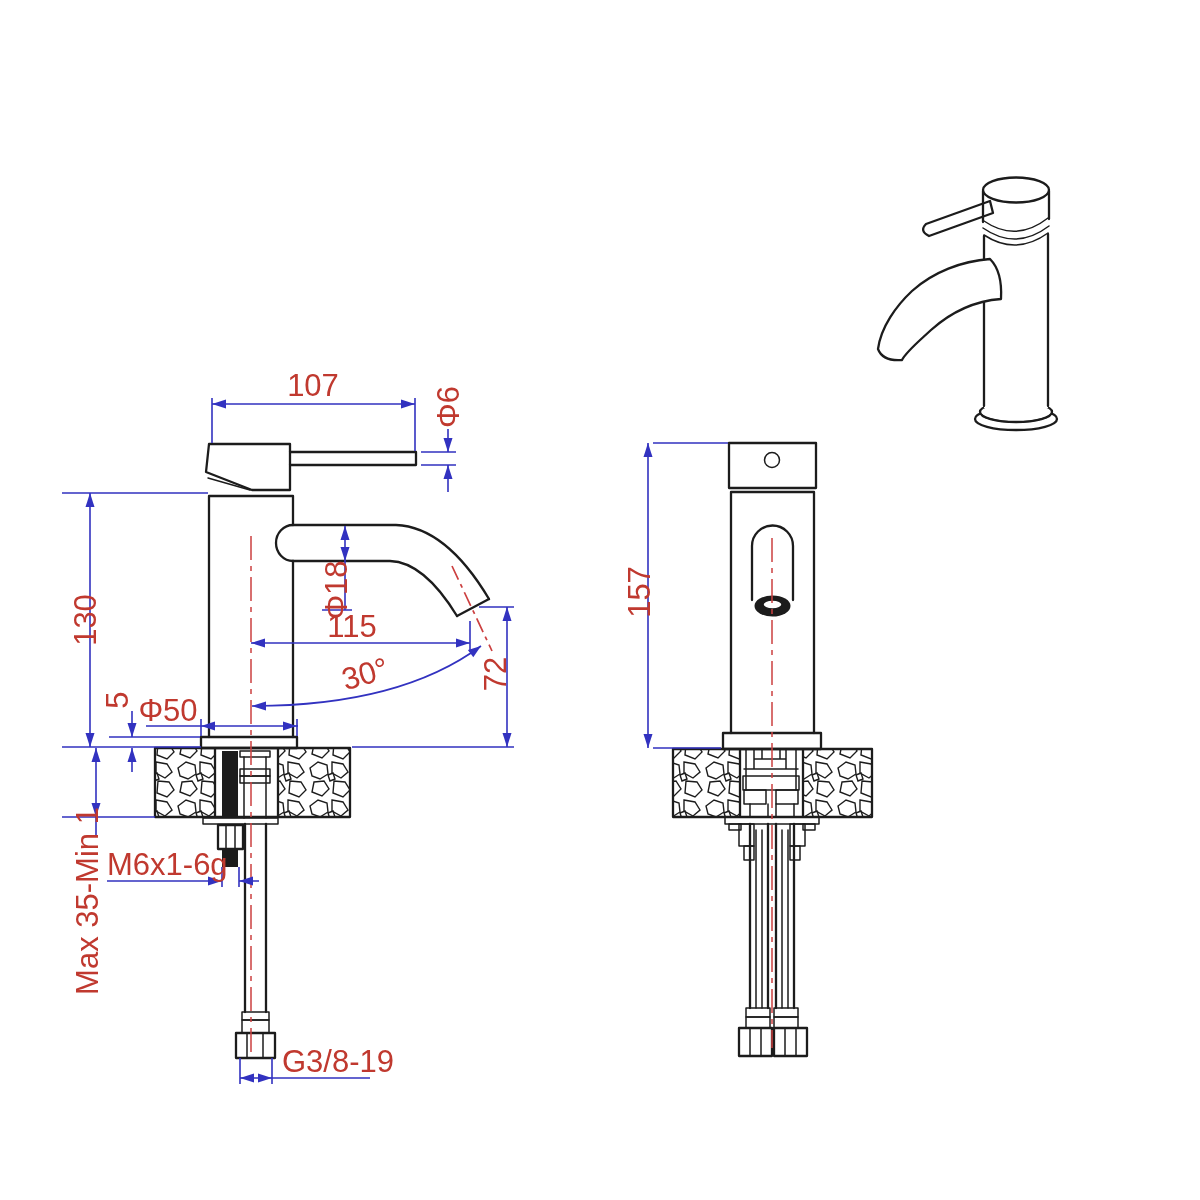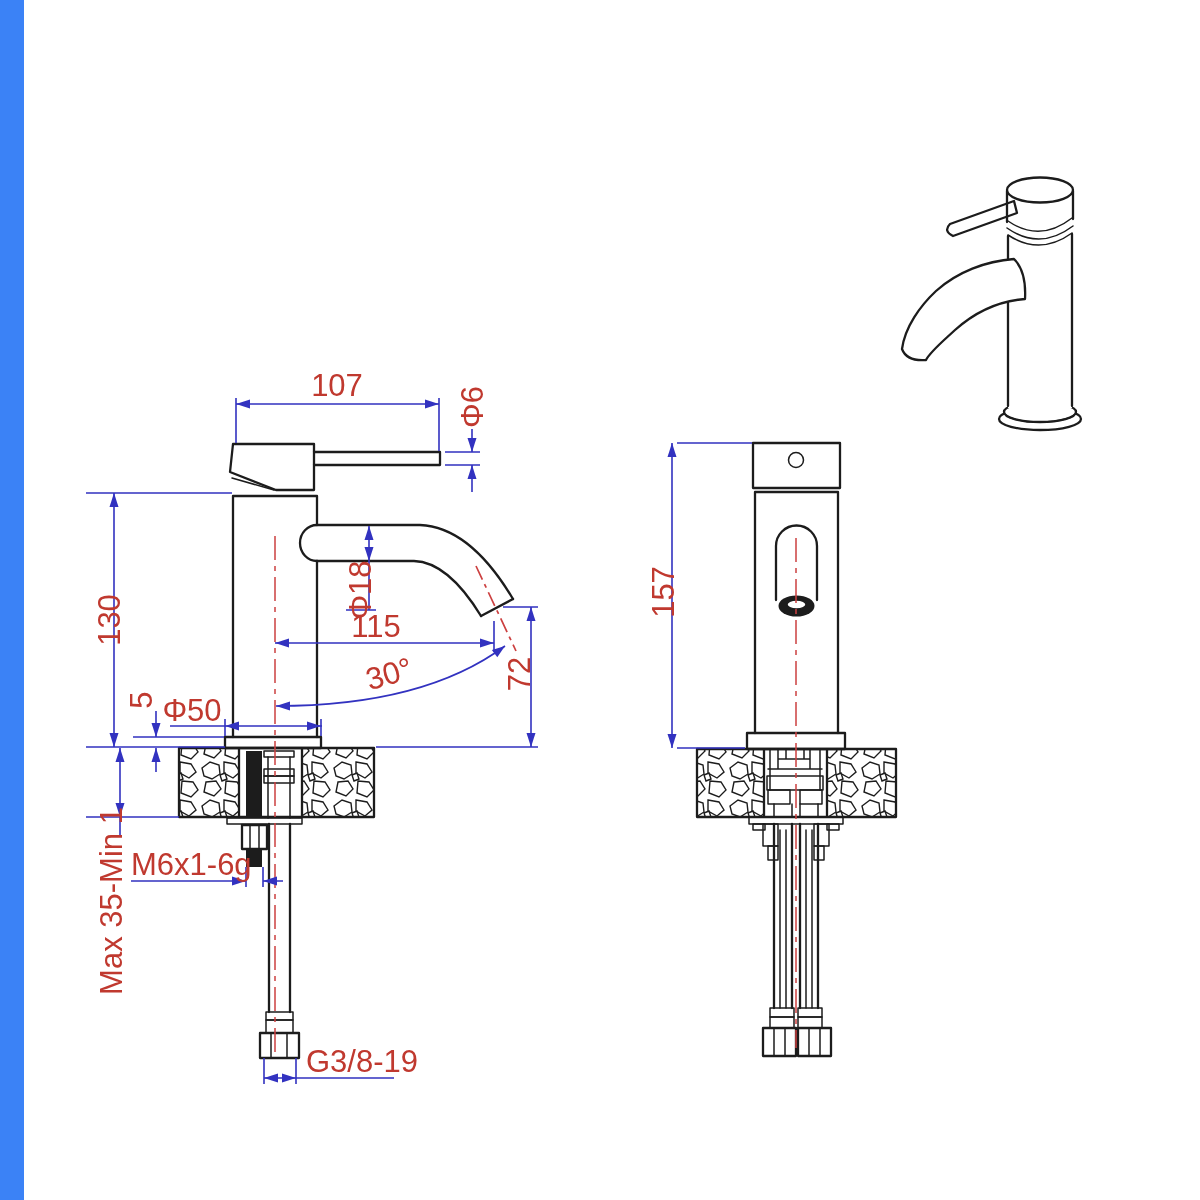--- a/index.html
+++ b/index.html
@@ -1,16 +1,16 @@
 <!DOCTYPE html>
 <html><head>
 <meta charset="utf-8">
 <style>
   html,body{margin:0;padding:0;background:#ffffff;}
-  .stage{width:1136px;height:1200px;position:relative;background:#3b82f6;overflow:hidden;padding-left:24px;}
+  .stage{width:1136px;height:1200px;position:relative;background:#3b82f6;overflow:hidden;}
   svg{display:block;}
   .ol{stroke:#1c1c1c;stroke-width:2.3;fill:none;stroke-linecap:round;stroke-linejoin:round;}
   .ol2{stroke:#1c1c1c;stroke-width:1.5;fill:none;stroke-linecap:round;stroke-linejoin:round;}
   .solid{fill:#1c1c1c;stroke:none;}
   .wh{fill:#ffffff;}
   .dl{stroke:#3232c0;stroke-width:1.6;fill:none;}
   .ah{fill:#3232c0;stroke:none;}
   .cl{stroke:#cc4040;stroke-width:1.5;fill:none;stroke-dasharray:24 6 5 6;}
   .cl2{stroke:#cc4040;stroke-width:1.7;fill:none;stroke-dasharray:15 5 4 5;}
   .dt{font-family:"Liberation Sans","DejaVu Sans",sans-serif;font-size:31px;fill:#c0392f;}

